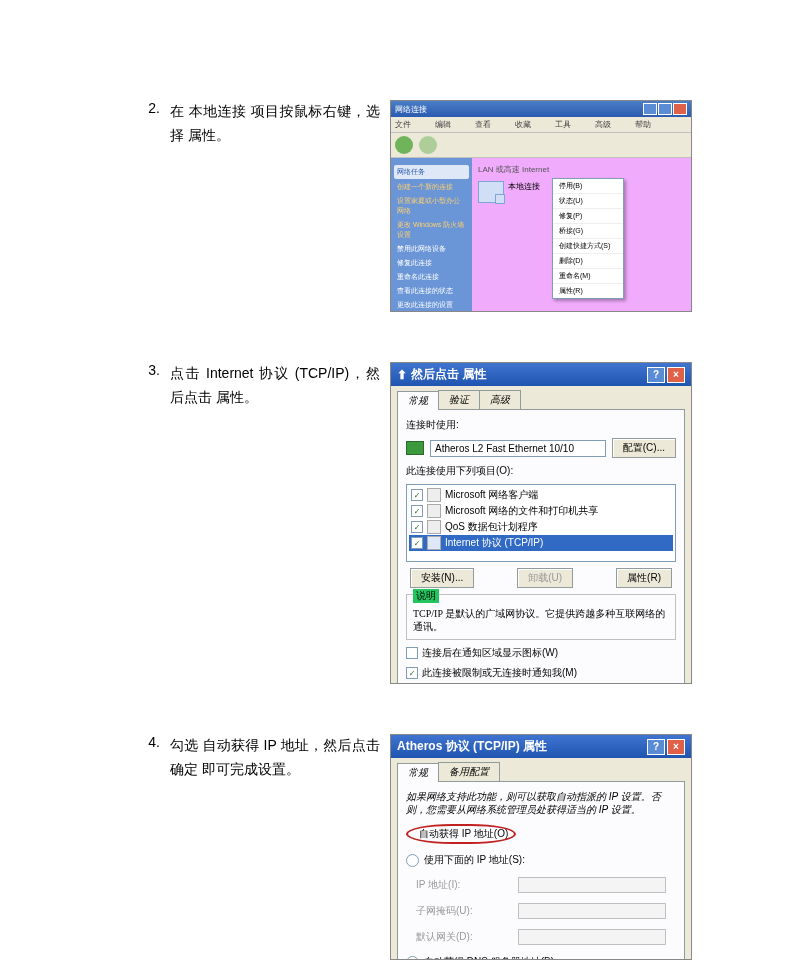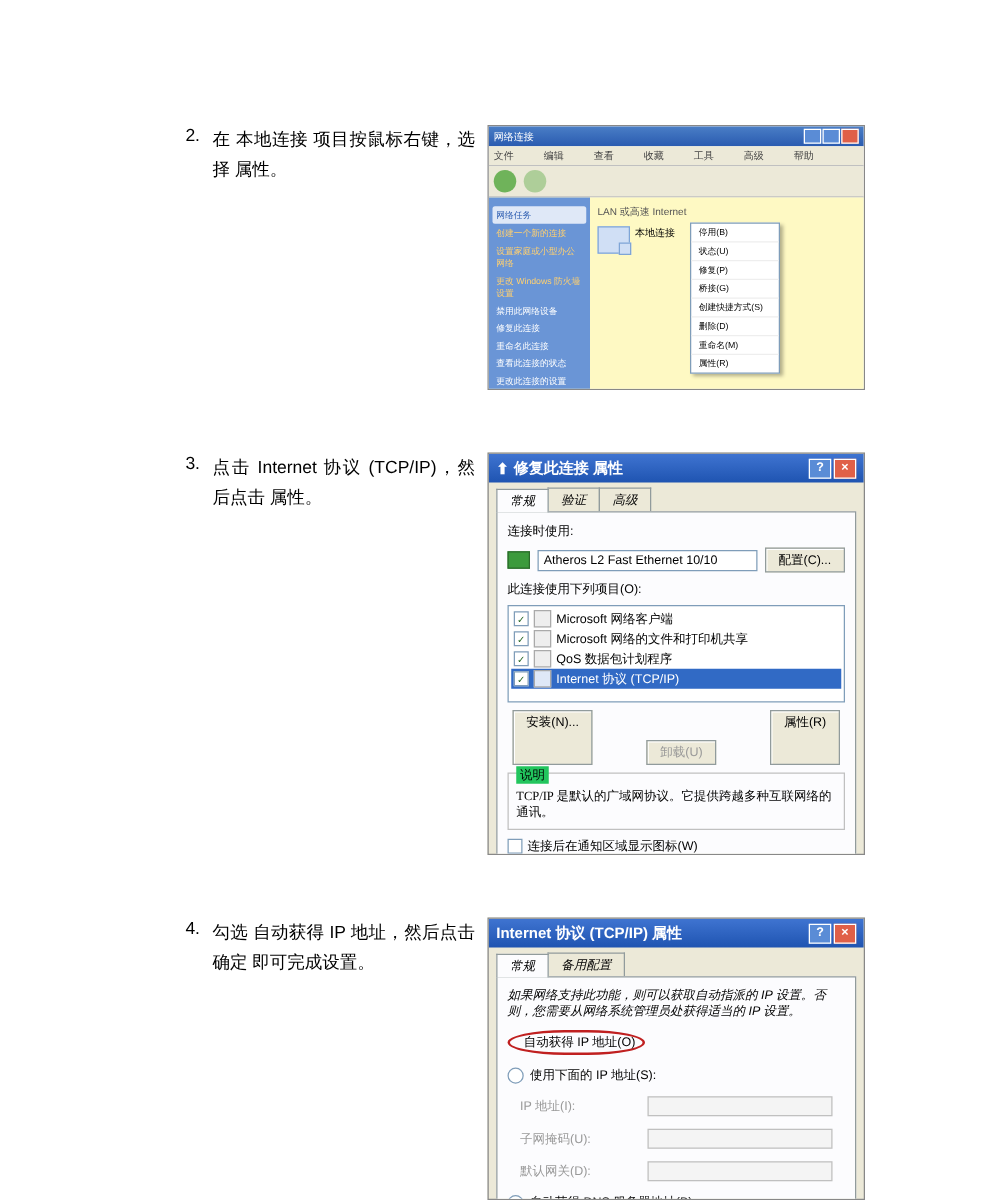--- a/index.html
+++ b/index.html
@@ -71,21 +71,21 @@
     padding:3px 4px;
     display:flex; gap:6px; align-items:center;
     border-bottom:1px solid #c0c0c0;
   }
   .s1-toolbar .tbtn{
     width:18px;height:18px;border-radius:50%;background:#6fb35a;display:inline-block;
   }
   .s1-body{
     flex:1;
     display:flex;
-    background:#fef9c3;
+    background:#f0abfc;
     justify-content:space-between;
   }
   .s1-side{
     width:75px;
     background:#6a95d6;
     color:#fff;
     font-size:7px;
     padding:4px 3px;
     display:flex;flex-direction:column;gap:2px;
   }
@@ -167,21 +167,21 @@
   }
   .adapter-row{display:flex;align-items:center;gap:6px;}
   .adapter-row .aico{width:16px;height:12px;background:#3c9a3c;border:1px solid #2a6a2a;}
   .adapter-row .abox{
     flex:1;border:1px solid #7f9db9;background:#fff;padding:2px 4px;font-size:10px;
   }
   .btn{
     background:#ece9d8;border:1px solid #919b9c;padding:2px 10px;font-size:10px;
     box-shadow:inset 1px 1px #fff;
   }
-  .btn.disabled{color:#999;margin-top:24px;}
+  .btn.disabled{color:#999;}
   .listbox{
     border:1px solid #7f9db9;background:#fff;padding:2px;height:72px;
   }
   .li-row{display:flex;align-items:center;gap:4px;padding:1px 2px;font-size:10px;}
   .li-row .chk{width:10px;height:10px;border:1px solid #7f9db9;background:#fff;display:flex;align-items:center;justify-content:center;font-size:8px;color:#2a6a2a;}
   .li-row .pico{width:12px;height:12px;background:#eee;border:1px solid #aaa;}
   .li-row.sel{background:#316ac5;color:#fff;}
   .li-row.sel .pico{background:#dfe8f7;}
   .btnrow{display:flex;gap:30px;justify-content:space-between;padding:0 4px;}
   .group{
@@ -277,21 +277,21 @@
     </div>
   </div>
 
   <div class="step">
     <div class="step-num">3.</div>
     <div class="step-text">点击 Internet 协议 (TCP/IP)，然后点击 属性。</div>
     <div class="step-shot s2">
       <div class="dlg-title">
         <span style="display:flex;align-items:center;gap:4px;">
           <span style="color:#fff;">⬆</span>
-          <span>修复此连接 属性</span>
+          <span>然后点击 属性</span>
         </span>
         <span class="winbtns">
           <span class="help">?</span>
           <span class="close">×</span>
         </span>
       </div>
       <div class="tabs">
         <div class="tab active">常规</div>
         <div class="tab">验证</div>
         <div class="tab">高级</div>
@@ -346,21 +346,21 @@
       </div>
 
     </div>
   </div>
 
   <div class="step" style="margin-bottom:0;">
     <div class="step-num">4.</div>
     <div class="step-text">勾选 自动获得 IP 地址，然后点击 确定 即可完成设置。</div>
     <div class="step-shot s3">
       <div class="dlg-title">
-        <span>Internet 协议 (TCP/IP) 属性</span>
+        <span>Atheros 协议 (TCP/IP) 属性</span>
         <span class="winbtns">
           <span class="help">?</span>
           <span class="close">×</span>
         </span>
       </div>
       <div class="tabs">
         <div class="tab active">常规</div>
         <div class="tab">备用配置</div>
       </div>
       <div class="tabbody" style="gap:8px;">

